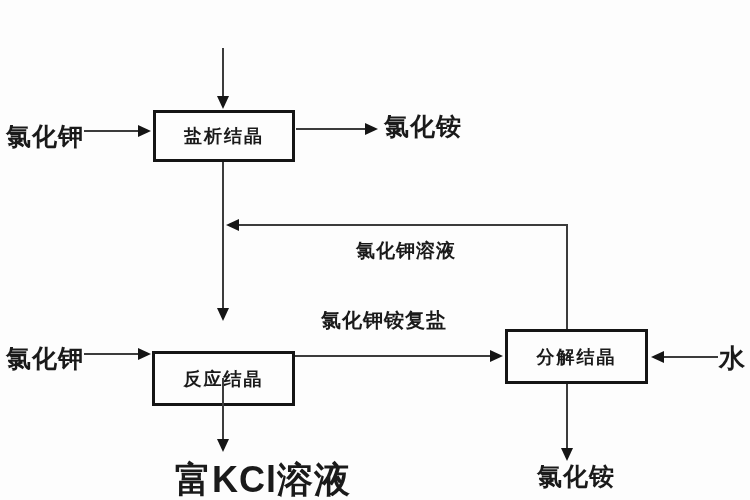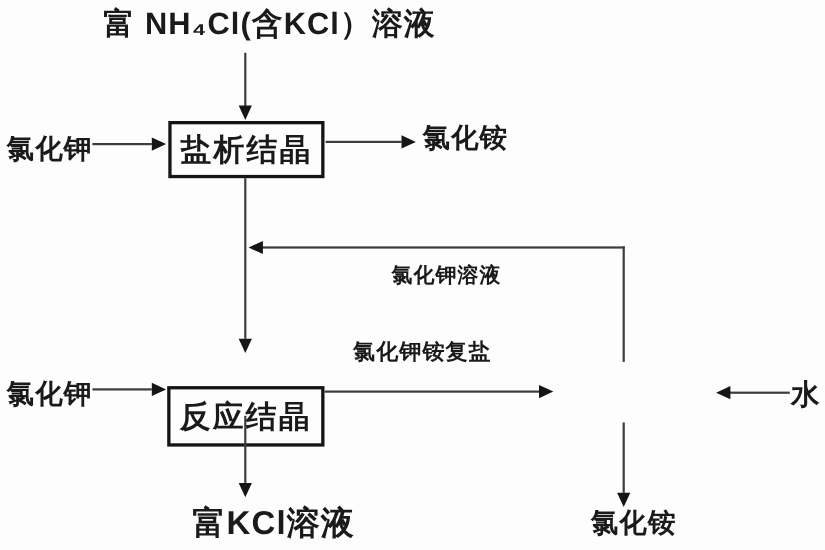--- a/index.html
+++ b/index.html
@@ -8,59 +8,61 @@
     position:relative;width:750px;height:500px;background:#fdfdfd;overflow:hidden;
     color:#1a1a1a;
   }
   .lbl{
     position:absolute;white-space:nowrap;font-weight:bold;color:#1a1a1a;
     line-height:1.15;letter-spacing:1px;
   }
   .box{
     position:absolute;box-sizing:border-box;border:3px solid #151515;background:#fdfdfd;
     display:flex;align-items:center;justify-content:center;
-    font-weight:bold;font-size:28px;letter-spacing:2px;color:#1a1a1a;
+    font-weight:bold;font-size:18px;letter-spacing:2px;color:#1a1a1a;
   }
   .line{position:absolute;background:#3c3c3c;}
   .ah{position:absolute;width:0;height:0;}
   .ah-right{border-top:6px solid transparent;border-bottom:6px solid transparent;border-left:13px solid #151515;}
   .ah-left{border-top:6px solid transparent;border-bottom:6px solid transparent;border-right:13px solid #151515;}
   .ah-down{border-left:6px solid transparent;border-right:6px solid transparent;border-top:13px solid #151515;}
 </style>
 </head>
 <body>
 
 <div class="canvas">
 
-  <div class="lbl" style="left:94px;top:6px;font-size:28px;">富 NH₄Cl(含KCl）溶液</div>
 
   <div class="lbl" style="left:6px;top:122px;font-size:25px;">氯化钾</div>
 
   <div class="lbl" style="left:384px;top:112px;font-size:25px;">氯化铵</div>
 
   <div class="lbl" style="left:356px;top:240px;font-size:19px;">氯化钾溶液</div>
 
   <div class="lbl" style="left:6px;top:344px;font-size:25px;">氯化钾</div>
 
   <div class="lbl" style="left:321px;top:309px;font-size:20px;">氯化钾铵复盐</div>
 
   <div class="lbl" style="left:719px;top:344px;font-size:26px;">水</div>
 
-  <div class="lbl" style="left:175px;top:459px;font-size:30px;">富KCl溶液</div>
+  <div class="lbl" style="left:175px;top:459px;font-size:36px;">富KCl溶液</div>
 
   <div class="lbl" style="left:537px;top:462px;font-size:25px;">氯化铵</div>
 
   <div class="box" style="left:153px;top:110px;width:142px;height:52px;">
     <span>盐析结晶</span>
   </div>
 
   <div class="box" style="left:152px;top:323px;width:143px;height:55px;margin-top:28px;">
     <span>反应结晶</span>
   </div>
 
+  <div class="box" style="left:505px;top:329px;width:143px;height:55px;">
+    <span>分解结晶</span>
+  </div>
 
   <div>
     <div class="line" style="left:222px;top:48px;width:2px;height:50px;"></div>
     <div class="ah ah-down" style="left:217px;top:96px;"></div>
   </div>
 
   <div>
     <div class="line" style="left:84px;top:130px;width:54px;height:2px;"></div>
     <div class="ah ah-right" style="left:138px;top:125px;"></div>
   </div>

